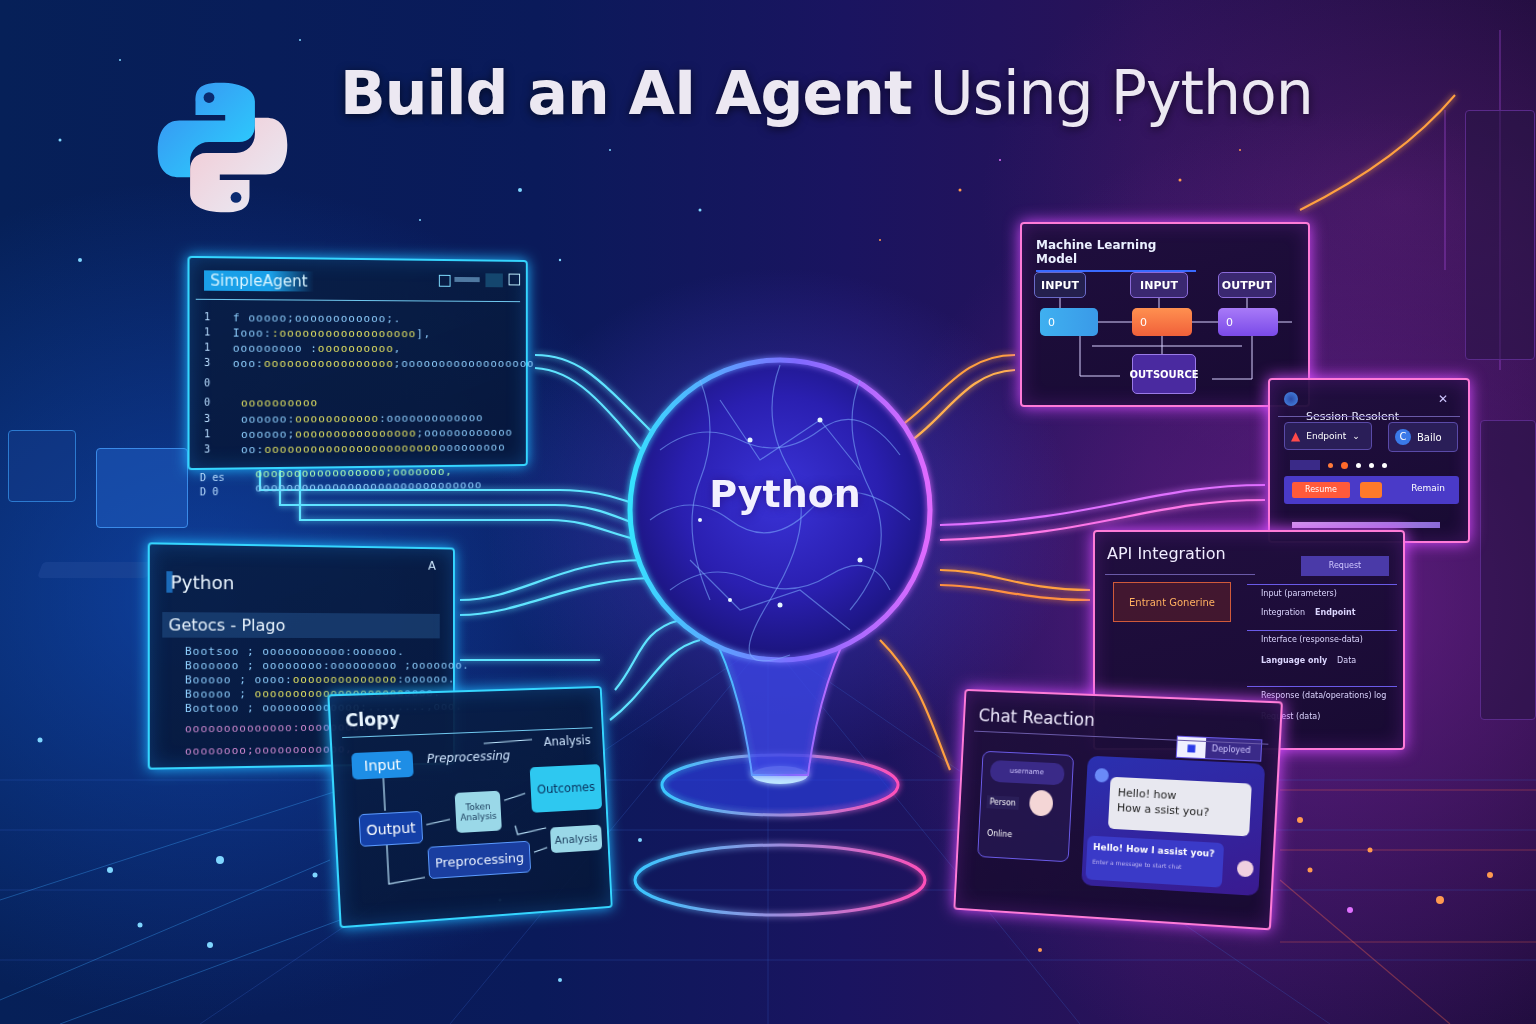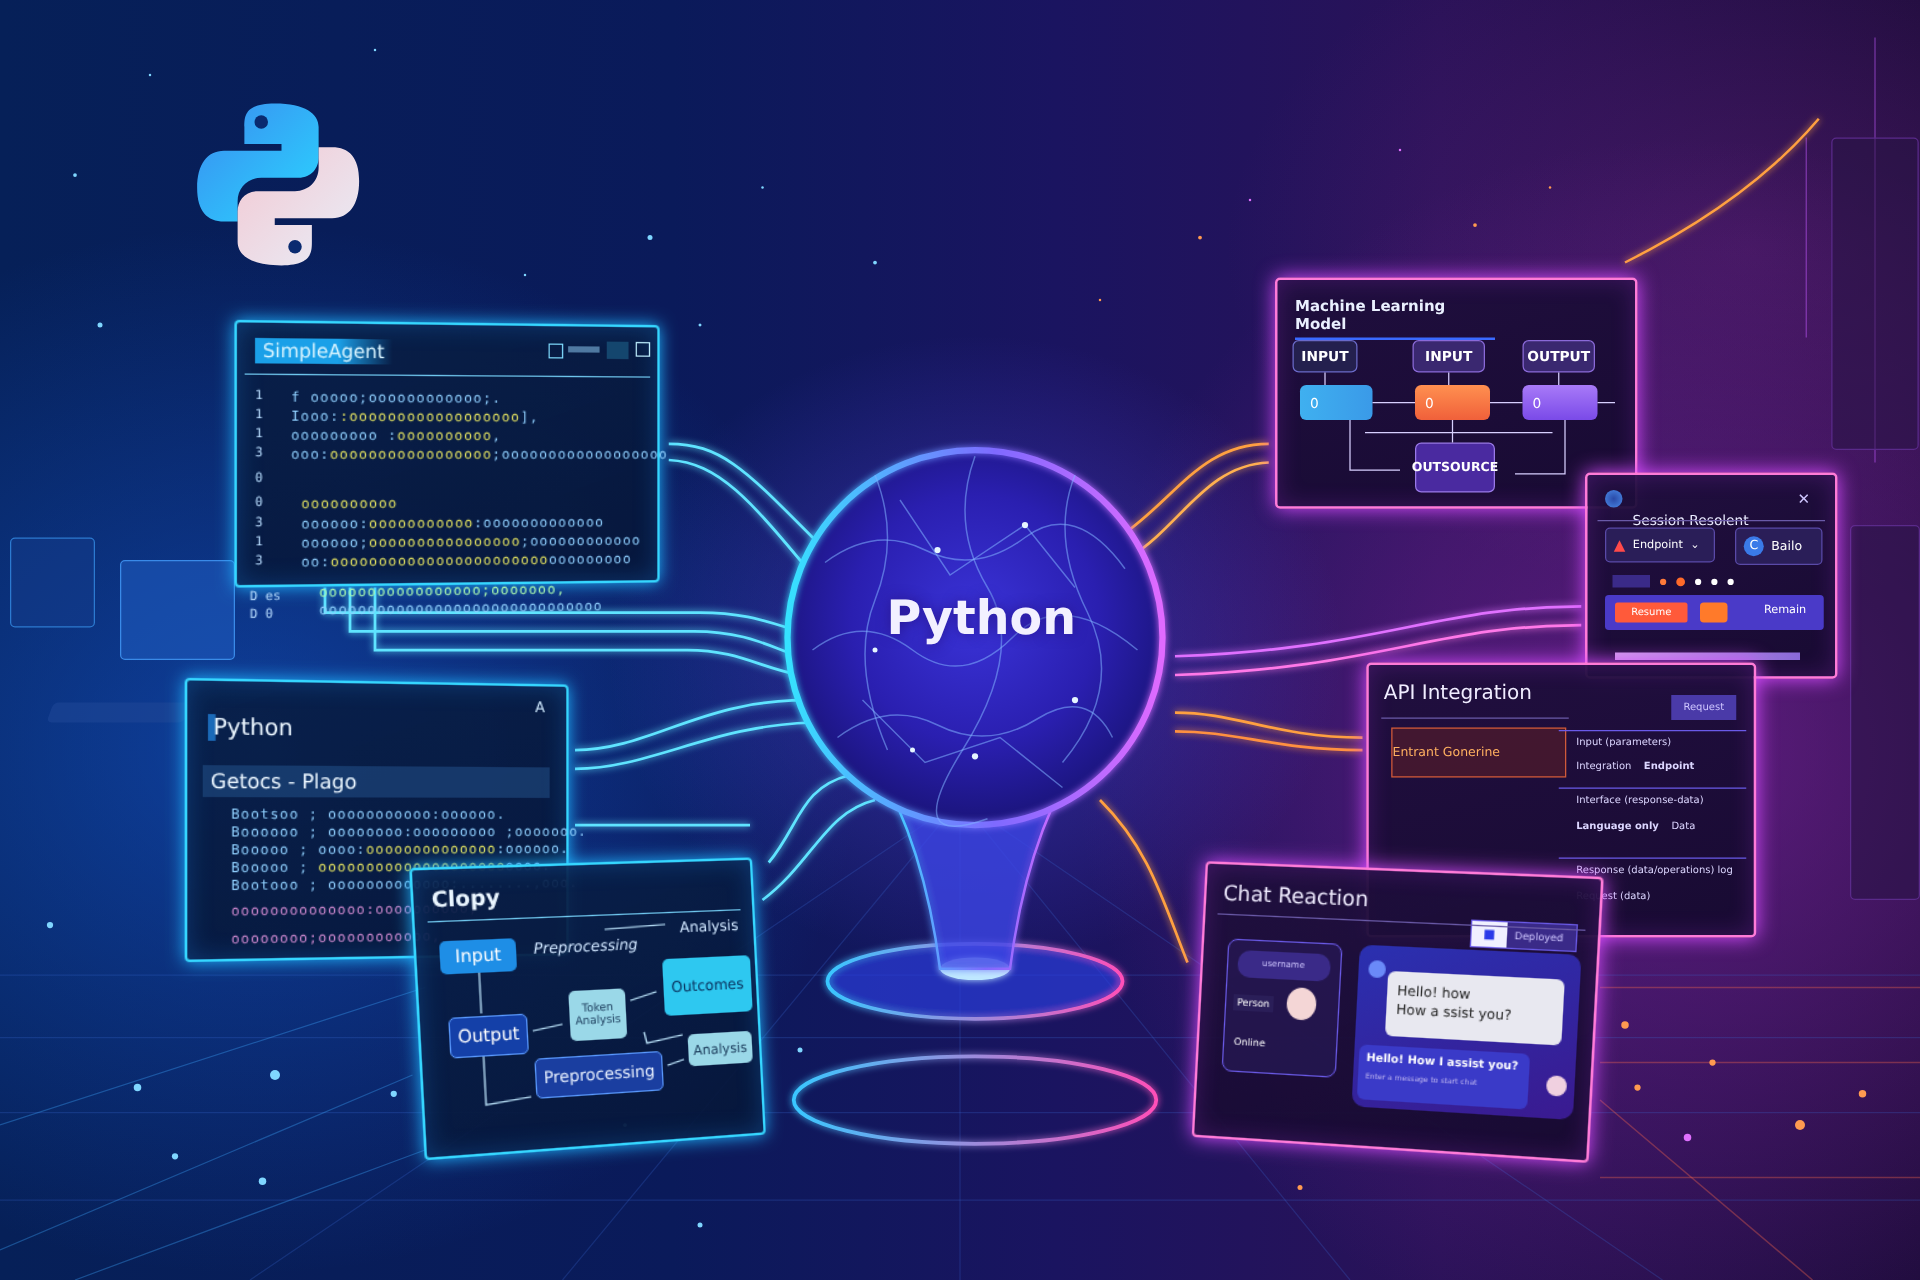--- a/index.html
+++ b/index.html
@@ -194,20 +194,24 @@
       <linearGradient id="pyw" x1="0" y1="0" x2="1" y2="1">
           <stop offset="0" stop-color="#f3c8d2"></stop>
           <stop offset="1" stop-color="#e8eef8"></stop>
         </linearGradient>
     </defs>
     <path d="M48 2 C30 2 30 10 30 16 L30 26 L52 26 L52 30 L18 30 C8 30 2 38 2 52 C2 66 8 72 18 72 L26 72 L26 60 C26 52 32 46 40 46 L62 46 C70 46 74 40 74 34 L74 16 C74 8 66 2 48 2 Z" fill="url(#pyb)"></path>
     <circle cx="40" cy="13" r="4" fill="#0a2a70"></circle>
     <path d="M52 98 C70 98 70 90 70 84 L70 74 L48 74 L48 70 L82 70 C92 70 98 62 98 48 C98 34 92 28 82 28 L74 28 L74 40 C74 48 68 54 60 54 L38 54 C30 54 26 60 26 66 L26 84 C26 92 34 98 52 98 Z" fill="url(#pyw)"></path>
     <circle cx="60" cy="87" r="4" fill="#0a2a70"></circle>
   </svg>
+  <div class="title">
+    <b>Build an AI Agent</b>
+    <span class="light">Using Python</span>
+  </div>
 
   <div class="brain-text">
     <div>Python</div>
   </div>
 
   <div class="panel cyan" style="left:190px;top:258px;width:342px;height:210px;transform:perspective(900px) rotateY(6deg)">
     <div style="position:absolute;left:14px;top:12px;font-size:15px;color:#d8f4ff;background:linear-gradient(90deg,#1aa0e8 60%,transparent);padding:1px 6px">SimpleAgent</div>
     <div style="position:absolute;right:78px;top:14px;width:12px;height:12px;border:1px solid #7fdcff"></div>
     <div style="position:absolute;right:48px;top:16px;width:26px;height:5px;background:#7fb8e0;opacity:.6"></div>
     <div style="position:absolute;right:24px;top:12px;width:18px;height:14px;background:#14466e"></div>
@@ -333,23 +337,23 @@
     <div style="position:absolute;left:14px;top:96px;width:175px;height:28px;background:#4a3ac8;border-radius:3px">
       <div style="position:absolute;left:8px;top:6px;width:58px;height:16px;background:#ff5a3a;border-radius:2px;font-size:8px;text-align:center;line-height:16px">Resume</div>
       <div style="position:absolute;left:76px;top:6px;width:22px;height:16px;background:#ff7a2a;border-radius:3px"></div>
       <div style="position:absolute;right:14px;top:7px;font-size:9px">Remain</div>
     </div>
     <div style="position:absolute;left:22px;top:142px;width:148px;height:6px;background:linear-gradient(90deg,#d0a0e8,#8a6ad8)"></div>
   </div>
 
   <div class="panel pink" style="left:1093px;top:530px;width:312px;height:220px">
     <div style="position:absolute;left:12px;top:12px;font-size:16px;color:#f0ecff">API Integration</div>
-    <div style="position:absolute;right:14px;top:24px;width:52px;height:20px;background:#4a3aa8;font-size:8px;text-align:center;line-height:20px;color:#cfc6ff">Request</div>
+    <div style="position:absolute;right:14px;top:24px;width:88px;height:20px;background:#4a3aa8;font-size:8px;text-align:center;line-height:20px;color:#cfc6ff">Request</div>
     <div style="position:absolute;left:10px;top:42px;width:150px;height:1px;background:#6a5aa8"></div>
-    <div style="position:absolute;left:18px;top:50px;width:140px;height:40px;border:1px solid #d05a3a;background:rgba(90,30,40,.6);font-size:10px;color:#ffb060;text-align:left;line-height:40px">Entrant Gonerine</div>
+    <div style="position:absolute;left:18px;top:50px;width:118px;height:40px;border:1px solid #d05a3a;background:rgba(90,30,40,.6);font-size:10px;color:#ffb060;text-align:center;line-height:40px">Entrant Gonerine</div>
     <div style="position:absolute;left:152px;top:52px;width:150px;height:18px;font-size:8px;color:#dcd6ff;border-top:1px solid #6a5ae8;padding:4px 0 0 14px"><span>Input (parameters)</span></div>
     <div style="position:absolute;left:152px;top:72px;width:150px;height:18px;font-size:8px;color:#dcd6ff;padding:4px 0 0 14px;display:flex;gap:10px">
         <span>Integration</span>
         <b>Endpoint</b>
       </div>
     <div style="position:absolute;left:152px;top:98px;width:150px;height:18px;font-size:8px;color:#dcd6ff;border-top:1px solid #6a5ae8;padding:4px 0 0 14px"><span>Interface (response-data)</span></div>
     <div style="position:absolute;left:152px;top:120px;width:150px;height:18px;font-size:8px;color:#dcd6ff;padding:4px 0 0 14px;display:flex;gap:10px">
         <b>Language only</b>
         <span>Data</span>
       </div>

